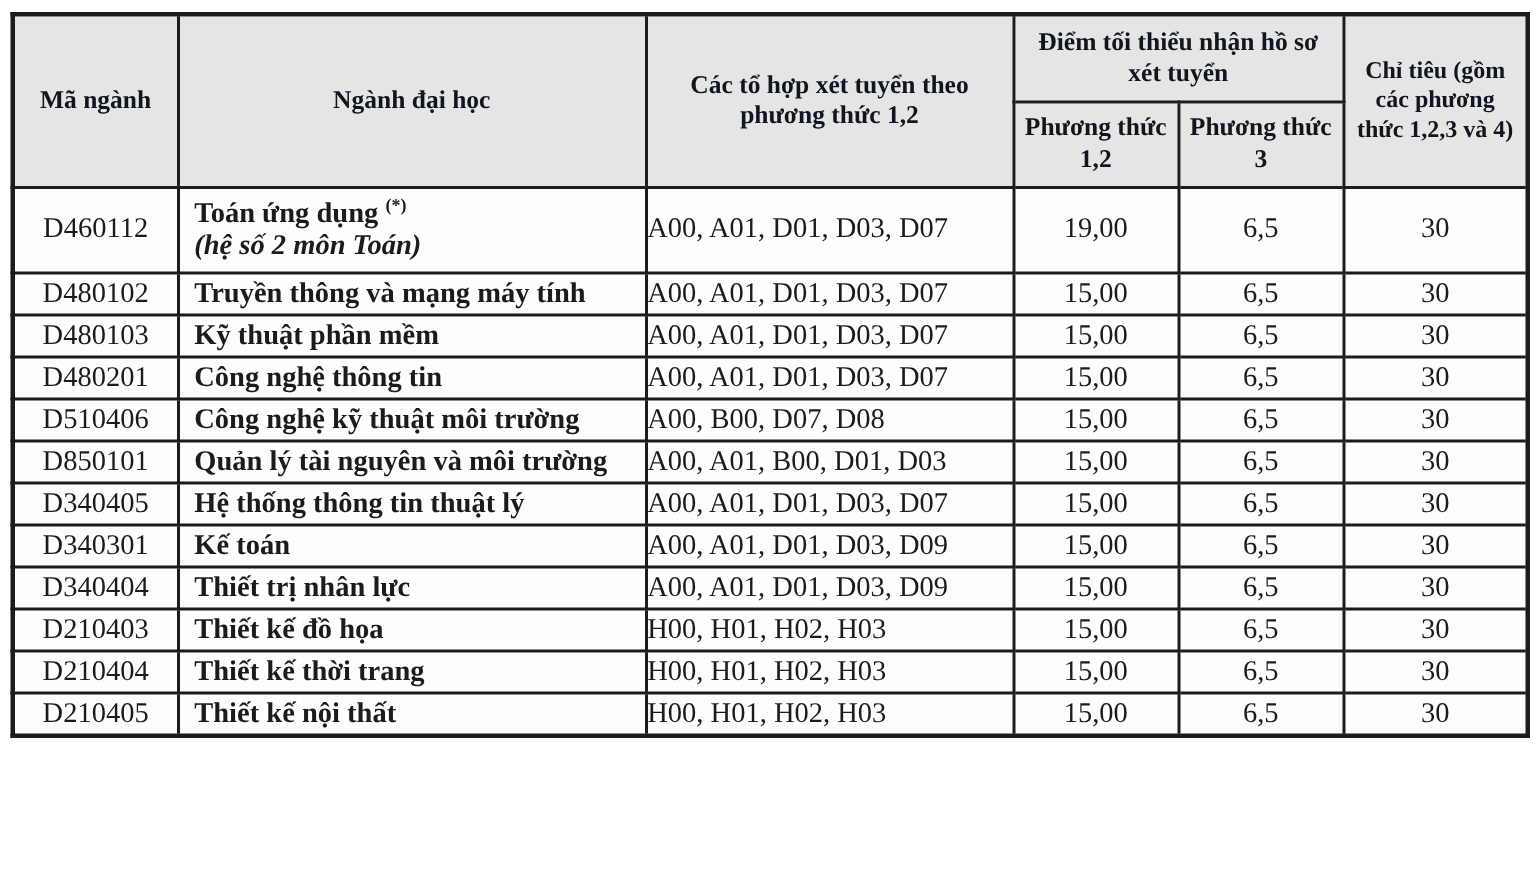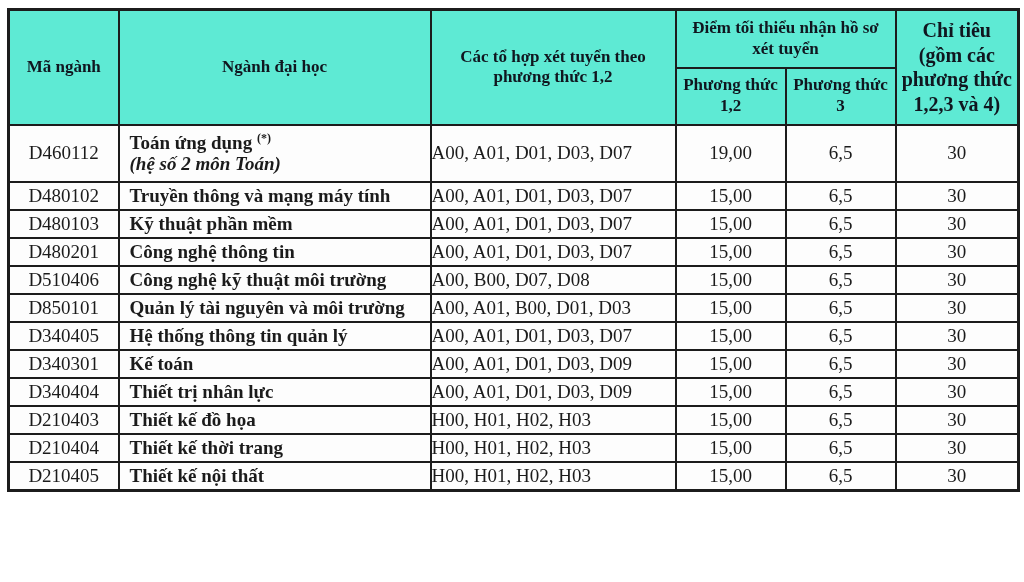--- a/index.html
+++ b/index.html
@@ -22,30 +22,30 @@
     table-layout: fixed;
     width: 1010px;
     border: 3px solid #1c1c1c;
   }
   th, td {
     border: 2px solid #1c1c1c;
     box-sizing: border-box;
     overflow: hidden;
   }
   thead th {
-    background: #5eead4;
+    background: #e5e5e5;
     color: #10161f;
     font-weight: bold;
     font-size: 17px;
     line-height: 1.22;
     text-align: center;
     vertical-align: middle;
     padding: 2px 4px;
   }
-  th.quota-head { font-size: 20px; }
+  th.quota-head { font-size: 16px; }
   tbody td {
     background: #fdfdfd;
     color: #1b1b1b;
     font-size: 19px;
     vertical-align: middle;
     padding: 2px 6px;
   }
   tbody tr { height: 21px; }
   tbody tr.tall { height: 57px; }
   td.c-code   { text-align: center; }
@@ -135,21 +135,21 @@
       <tr>
         <td class="c-code">D850101</td>
         <td class="c-name">Quản lý tài nguyên và môi trường</td>
         <td class="c-combos">A00, A01, B00, D01, D03</td>
         <td class="c-score">15,00</td>
         <td class="c-score">6,5</td>
         <td class="c-quota">30</td>
       </tr>
       <tr>
         <td class="c-code">D340405</td>
-        <td class="c-name">Hệ thống thông tin quản lý</td>
+        <td class="c-name">Hệ thống thông tin thuật lý</td>
         <td class="c-combos">A00, A01, D01, D03, D07</td>
         <td class="c-score">15,00</td>
         <td class="c-score">6,5</td>
         <td class="c-quota">30</td>
       </tr>
       <tr>
         <td class="c-code">D340301</td>
         <td class="c-name">Kế toán</td>
         <td class="c-combos">A00, A01, D01, D03, D09</td>
         <td class="c-score">15,00</td>

